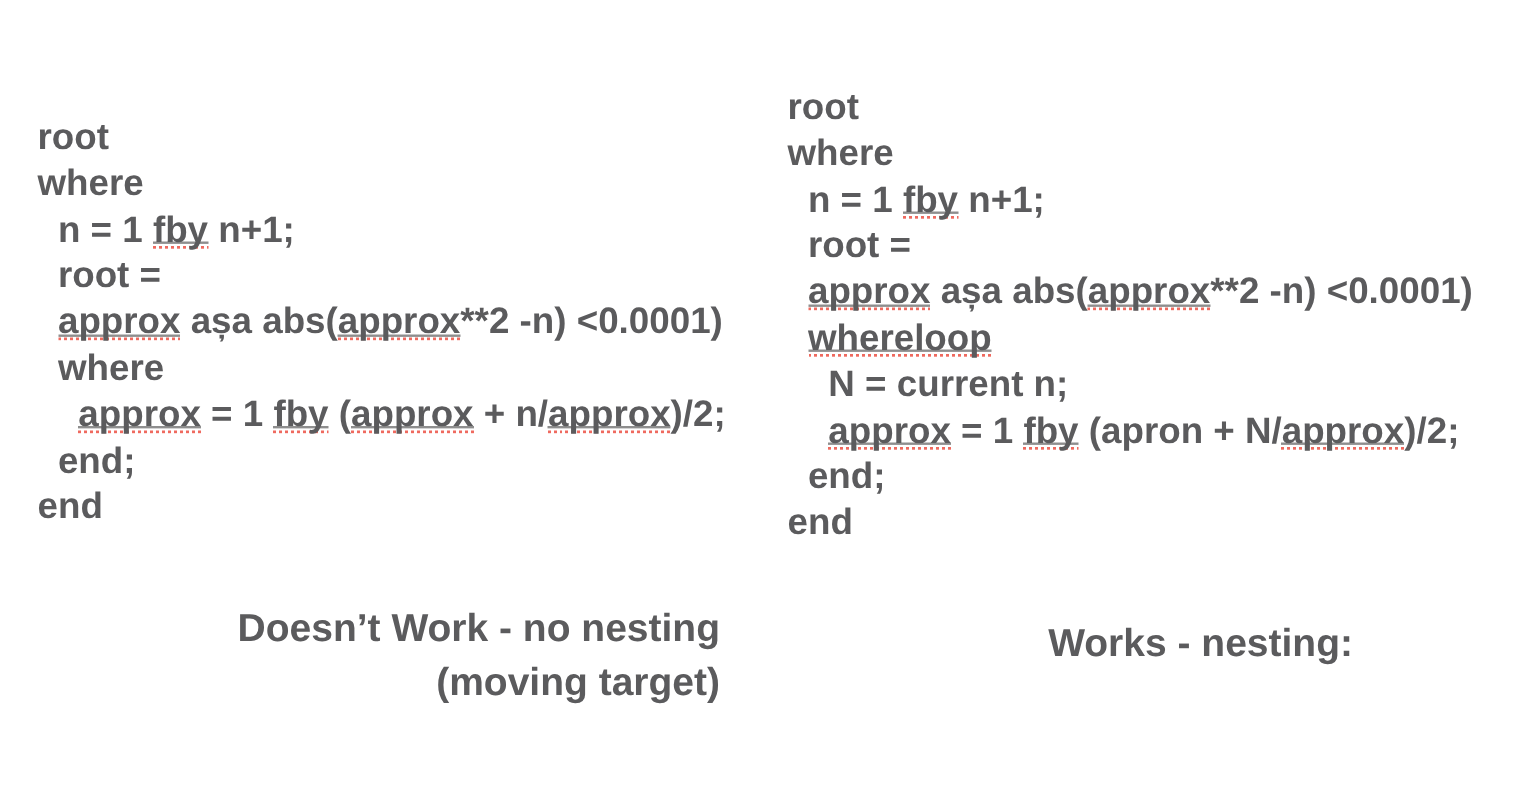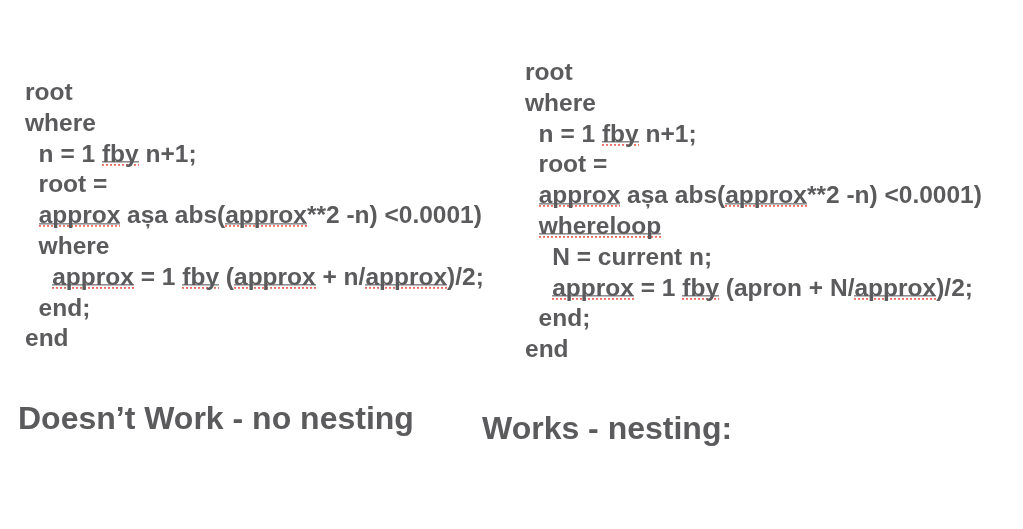--- a/index.html
+++ b/index.html
@@ -23,23 +23,23 @@
     position: absolute;
     white-space: pre;
     font-size: 24.5px;
     line-height: 30.8px;
     color: var(--text-color, #5b5b5d);
   }
   .code-left  { left: 25px;  top: 77px; }
   .code-right { left: 525px; top: 57px; }
   .caption {
     position: absolute;
-    text-align: left;
+    text-align: right;
     white-space: pre;
-    font-size: 32px;
+    font-size: 26px;
     line-height: 35.5px;
     color: var(--text-color, #5b5b5d);
   }
   .caption-left  { left: 18px;  top: 401px; width: 462px; }
   .caption-right { left: 482px; top: 411px; width: 420px; }
   .misspell {
     background-image:
       linear-gradient(var(--ul-gray, #8e8e8e), var(--ul-gray, #8e8e8e)),
       repeating-linear-gradient(to right,
         var(--ul-red, #ef6a5f) 0, var(--ul-red, #ef6a5f) 2px,
@@ -50,16 +50,16 @@
   }
 </style>
 </head>
 <body>
 
 <div class="slide">
   <div class="code code-left"><div><span>root</span></div><div><span>where</span></div><div><span>  n = 1 </span><span class="misspell">fby</span><span> n+1;</span></div><div><span>  root =</span></div><div><span>  </span><span class="misspell">approx</span><span> așa abs(</span><span class="misspell">approx</span><span>**2 -n) &lt;0.0001)</span></div><div><span>  where</span></div><div><span>    </span><span class="misspell">approx</span><span> = 1 </span><span class="misspell">fby</span><span> (</span><span class="misspell">approx</span><span> + n/</span><span class="misspell">approx</span><span>)/2;</span></div><div><span>  end;</span></div><div><span>end</span></div></div>
 
   <div class="code code-right"><div><span>root</span></div><div><span>where</span></div><div><span>  n = 1 </span><span class="misspell">fby</span><span> n+1;</span></div><div><span>  root =</span></div><div><span>  </span><span class="misspell">approx</span><span> așa abs(</span><span class="misspell">approx</span><span>**2 -n) &lt;0.0001)</span></div><div><span>  </span><span class="misspell">whereloop</span></div><div><span>    N = current n;</span></div><div><span>    </span><span class="misspell">approx</span><span> = 1 </span><span class="misspell">fby</span><span> (apron + N/</span><span class="misspell">approx</span><span>)/2;</span></div><div><span>  end;</span></div><div><span>end</span></div></div>
 
-  <div class="caption caption-left"><div><span>Doesn’t Work - no nesting</span></div></div>
+  <div class="caption caption-left"><div><span>Doesn’t Work - no nesting</span></div><div><span>(moving target)</span></div></div>
 
   <div class="caption caption-right"><div><span>Works - nesting:</span></div></div>
 </div>
 
 </body></html>

